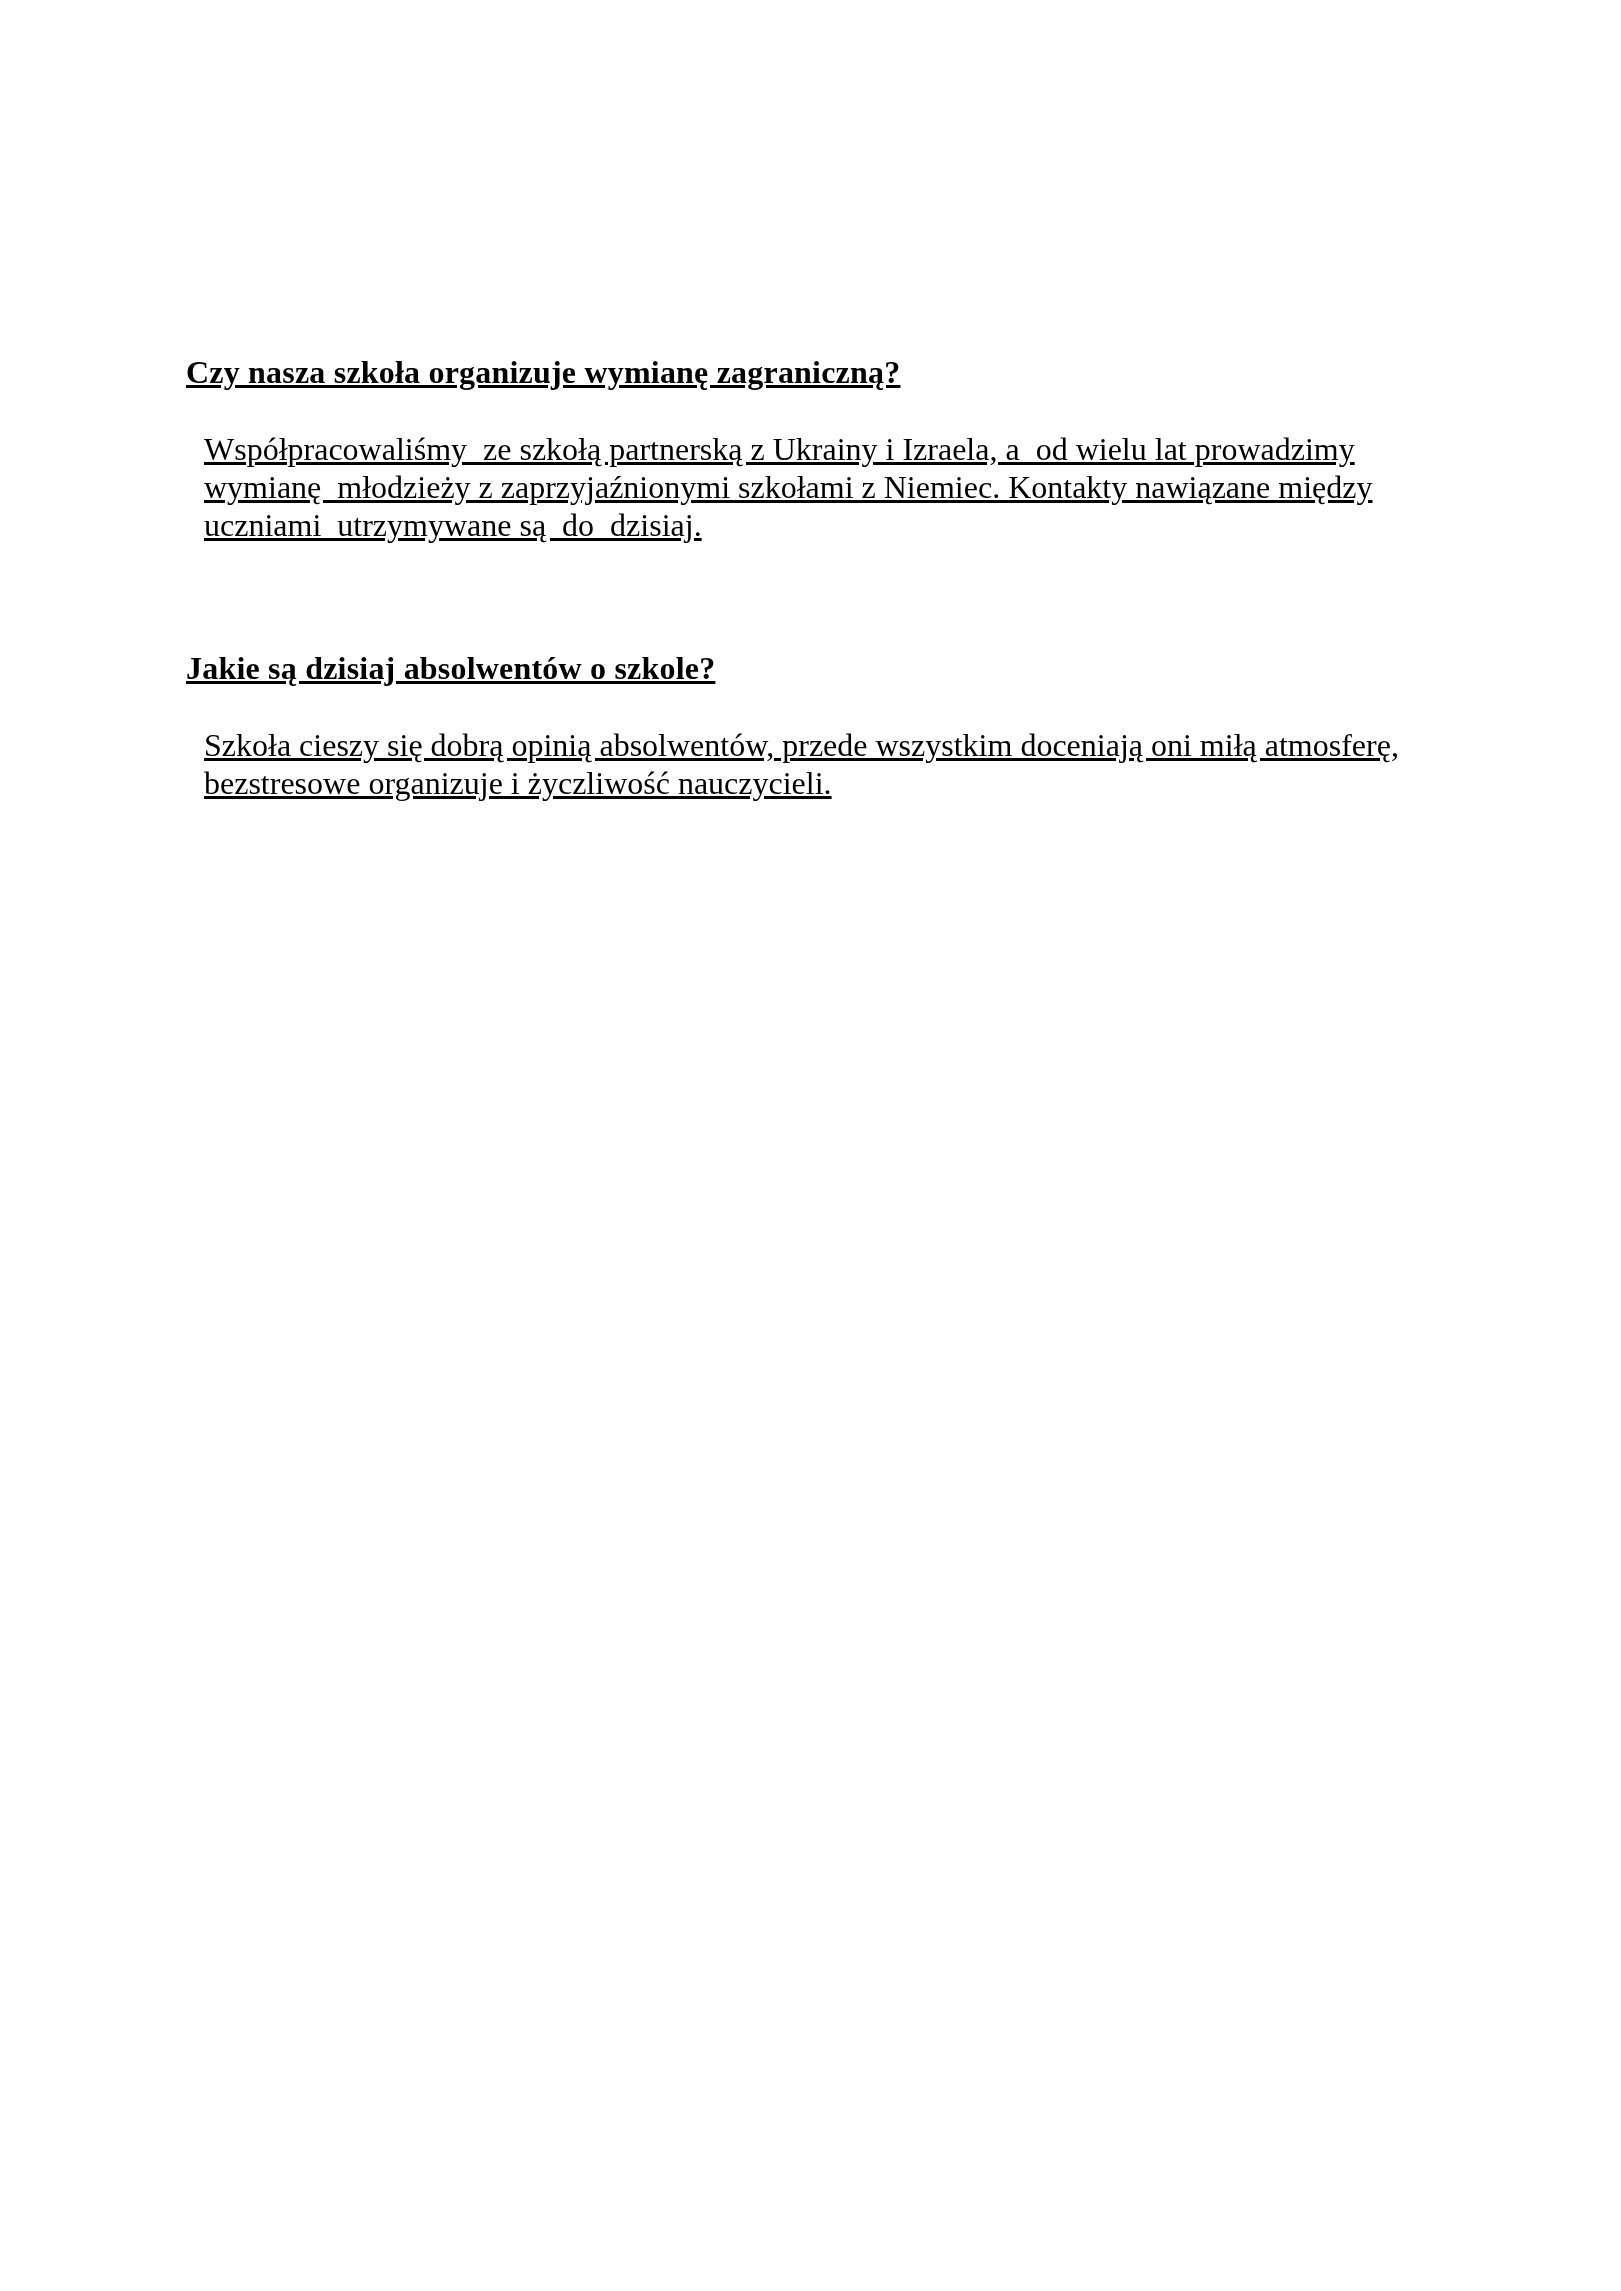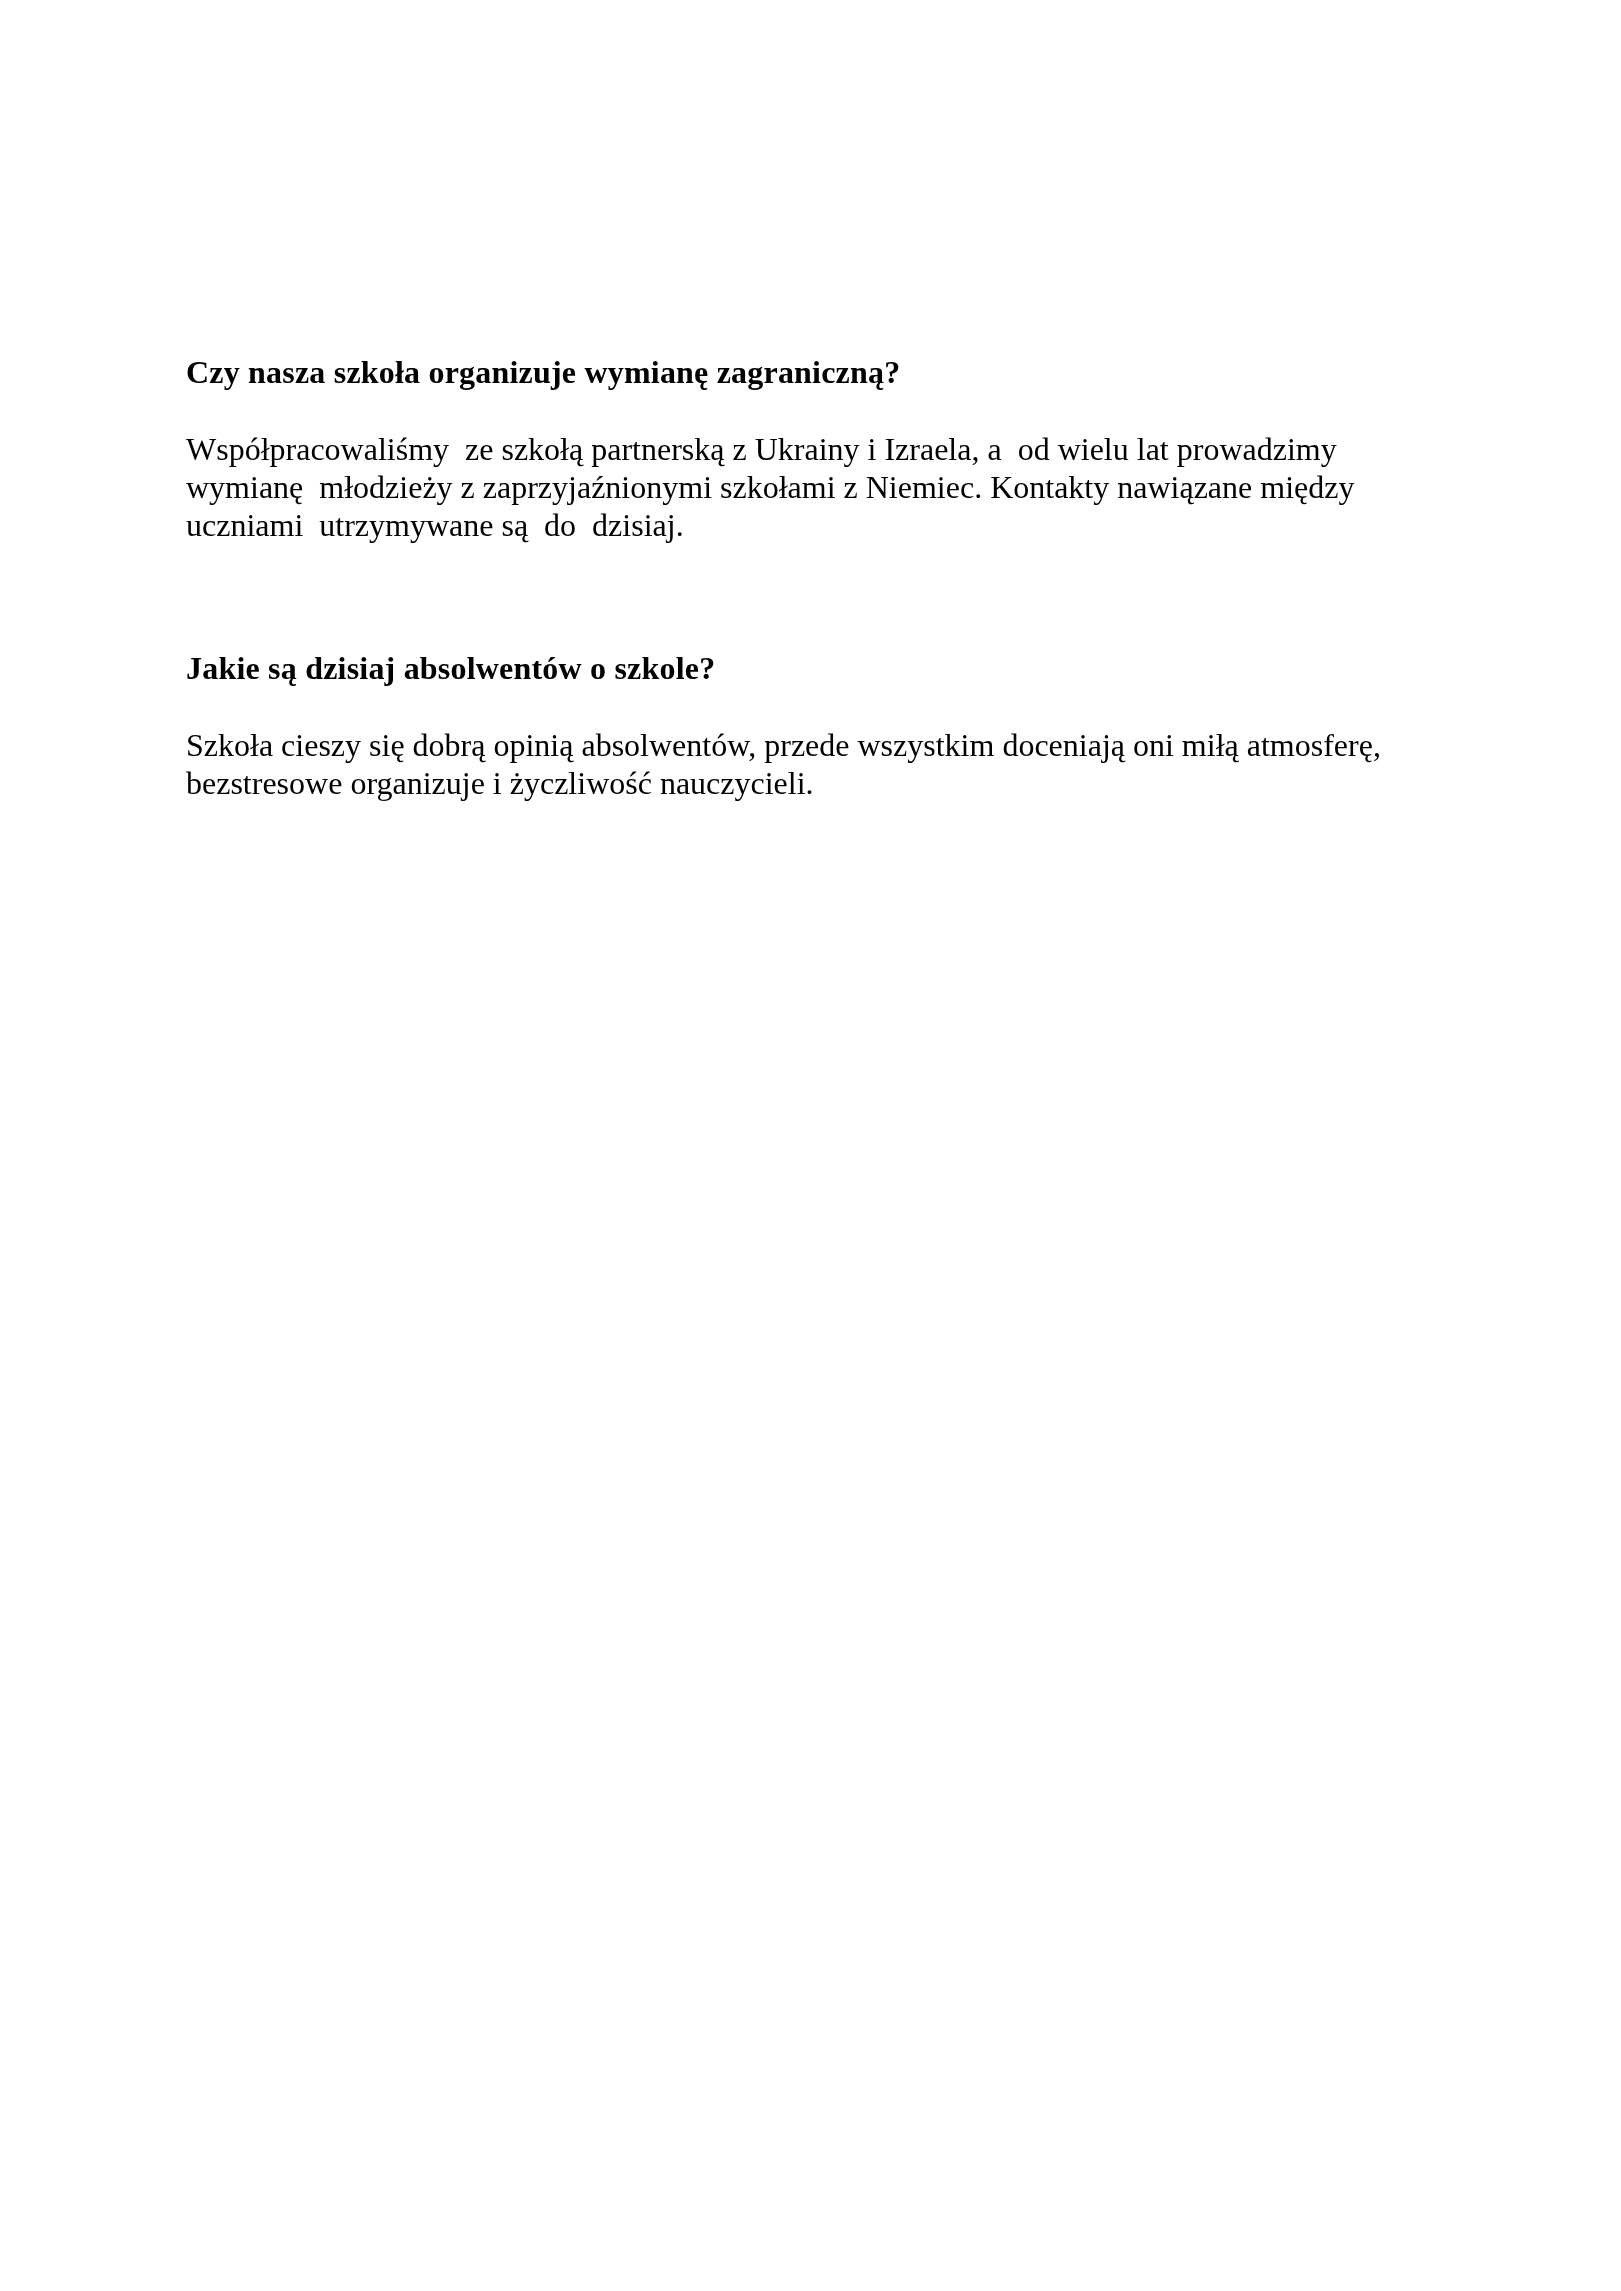--- a/index.html
+++ b/index.html
@@ -10,30 +10,31 @@
   .page {
     position: relative;
     width: 1621px;
     height: 1727px;
     background: #ffffff;
     box-sizing: border-box;
     padding: 353px 84px 0 186px;
     overflow: hidden;
     font-family: "Liberation Serif", serif;
     color: #000000;
+    text-decoration: underline;
   }
   .qa-section .question {
     margin: 0;
     font-size: 32px;
     line-height: 38px;
     font-weight: 700;
     letter-spacing: 0.2px;
   }
   .qa-section .answer {
-    margin: 39px 0 0 0;
+    margin: 39px 0 0 18px;
     font-size: 32px;
     line-height: 38px;
     font-weight: 400;
     white-space: pre-wrap;
     max-width: 1318px;
   }
   .qa-section + .qa-section {
     margin-top: 105px;
   }
 </style>

